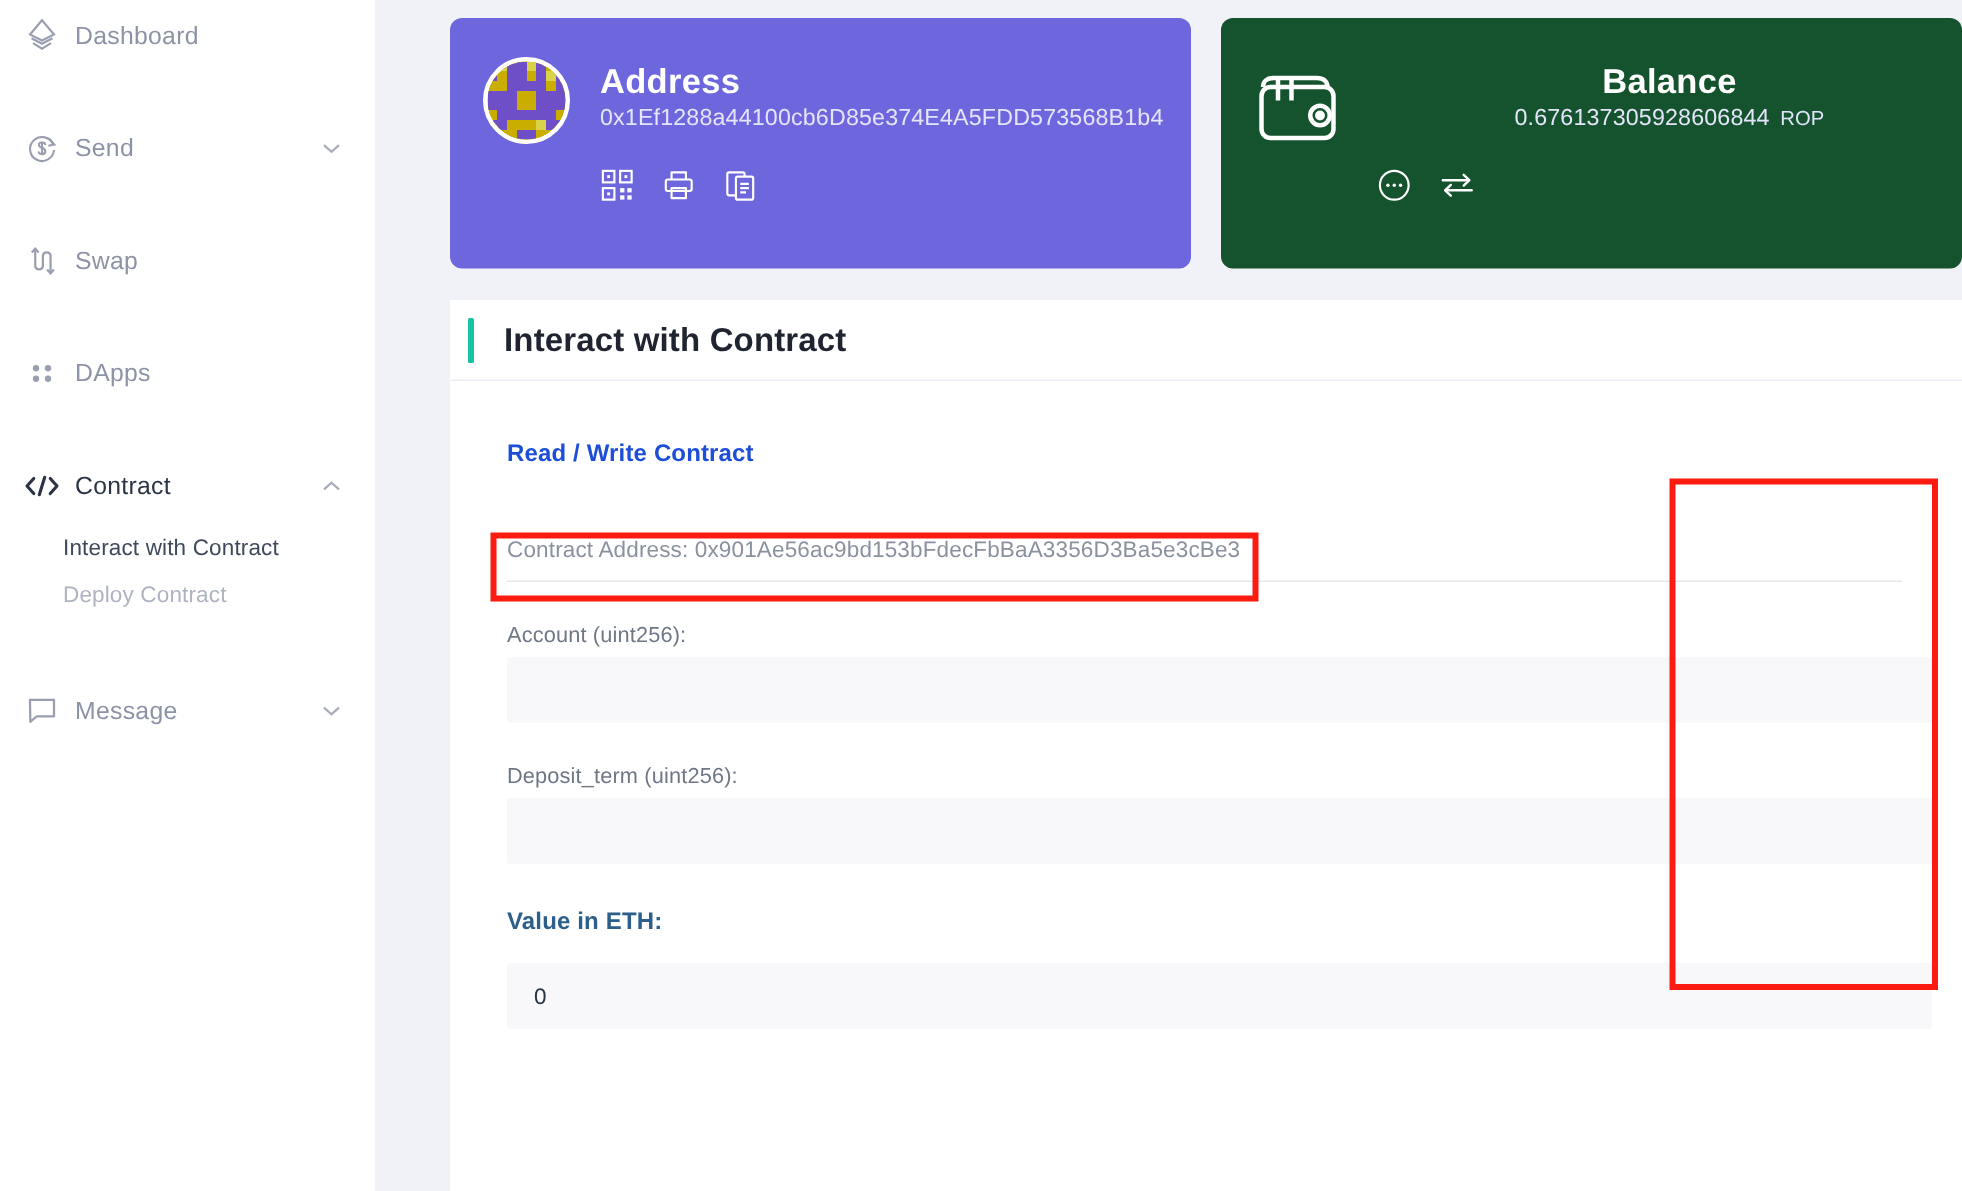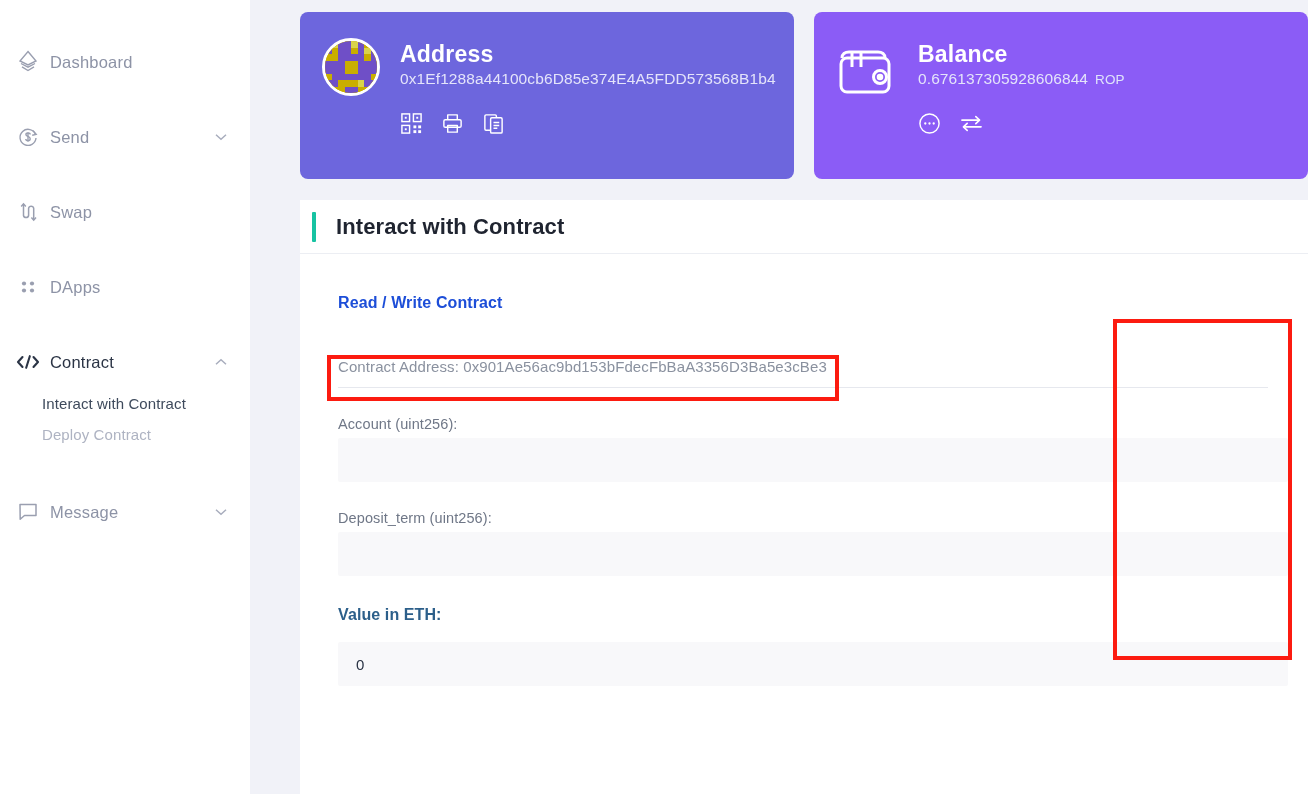--- a/index.html
+++ b/index.html
@@ -7,21 +7,21 @@
     width: 1308px; height: 794px;
     font-family: "Liberation Sans", sans-serif;
     background: #ffffff;
     overflow: hidden;
   }
   .app { position: relative; width: 1308px; height: 794px; display: flex; }
 
   
   .sidebar {
     width: 250px; height: 794px; background: #ffffff;
-    flex: 0 0 250px; padding-top: 38px; position: relative; z-index: 5;
+    flex: 0 0 250px; position: relative; z-index: 5;
   }
   .nav-item {
     display: flex; align-items: center; height: 48px;
     padding: 0 22px 0 10px; cursor: pointer; position: relative;
   }
   .nav-item + .nav-item { margin-top: 27px; }
   .nav-icon {
     width: 36px; flex: 0 0 36px; display: flex; align-items: center; justify-content: center;
     color: #9a9fb0;
   }
@@ -50,21 +50,21 @@
   }
   .main-inner { padding: 12px 0 0 50px; }
 
   
   .cards { display: flex; gap: 20px; }
   .card {
     height: 167px; border-radius: 8px; display: flex; align-items: flex-start;
     padding: 26px 0 0 22px; position: relative; color: #fff;
   }
   .card.address { width: 506px; background: #6d66dd; }
-  .card.balance { width: 506px; background: #8b5cf6; }
+  .card.balance { width: 506px; background: #14532d; text-align: center; }
   .card-icon-wrap { flex: 0 0 auto; margin-right: 20px; }
   .avatar {
     width: 58px; height: 58px; border-radius: 50%;
     border: 3px solid #ffffff; overflow: hidden; position: relative;
     background: #c9b200;
   }
   .avatar svg { display: block; }
   .wallet-icon { margin-top: 3px; color: #fff; }
   .card-body { flex: 1 1 auto; padding-top: 2px; }
   .card-title {

